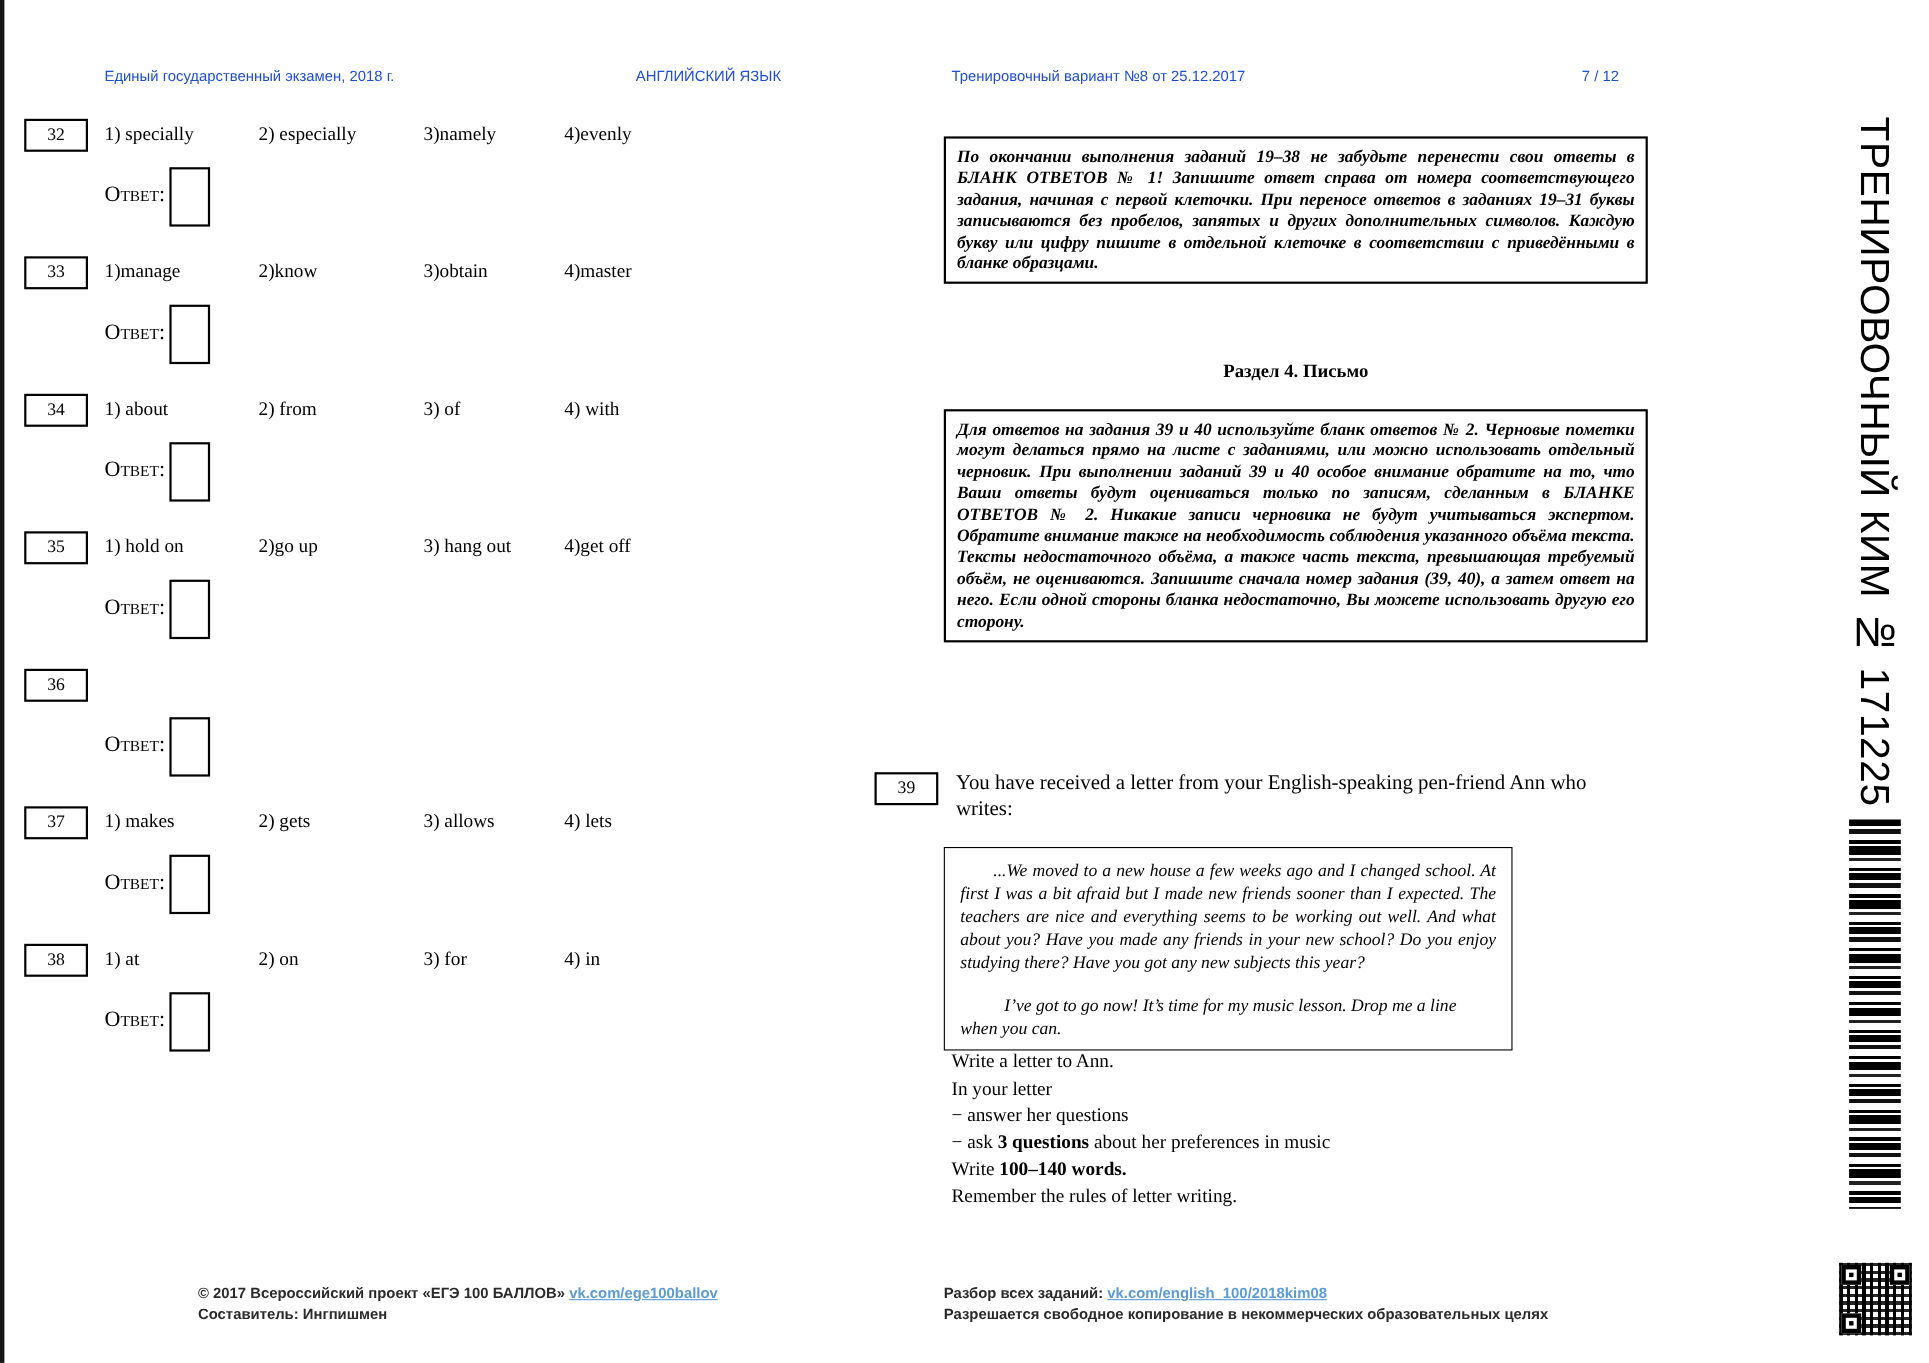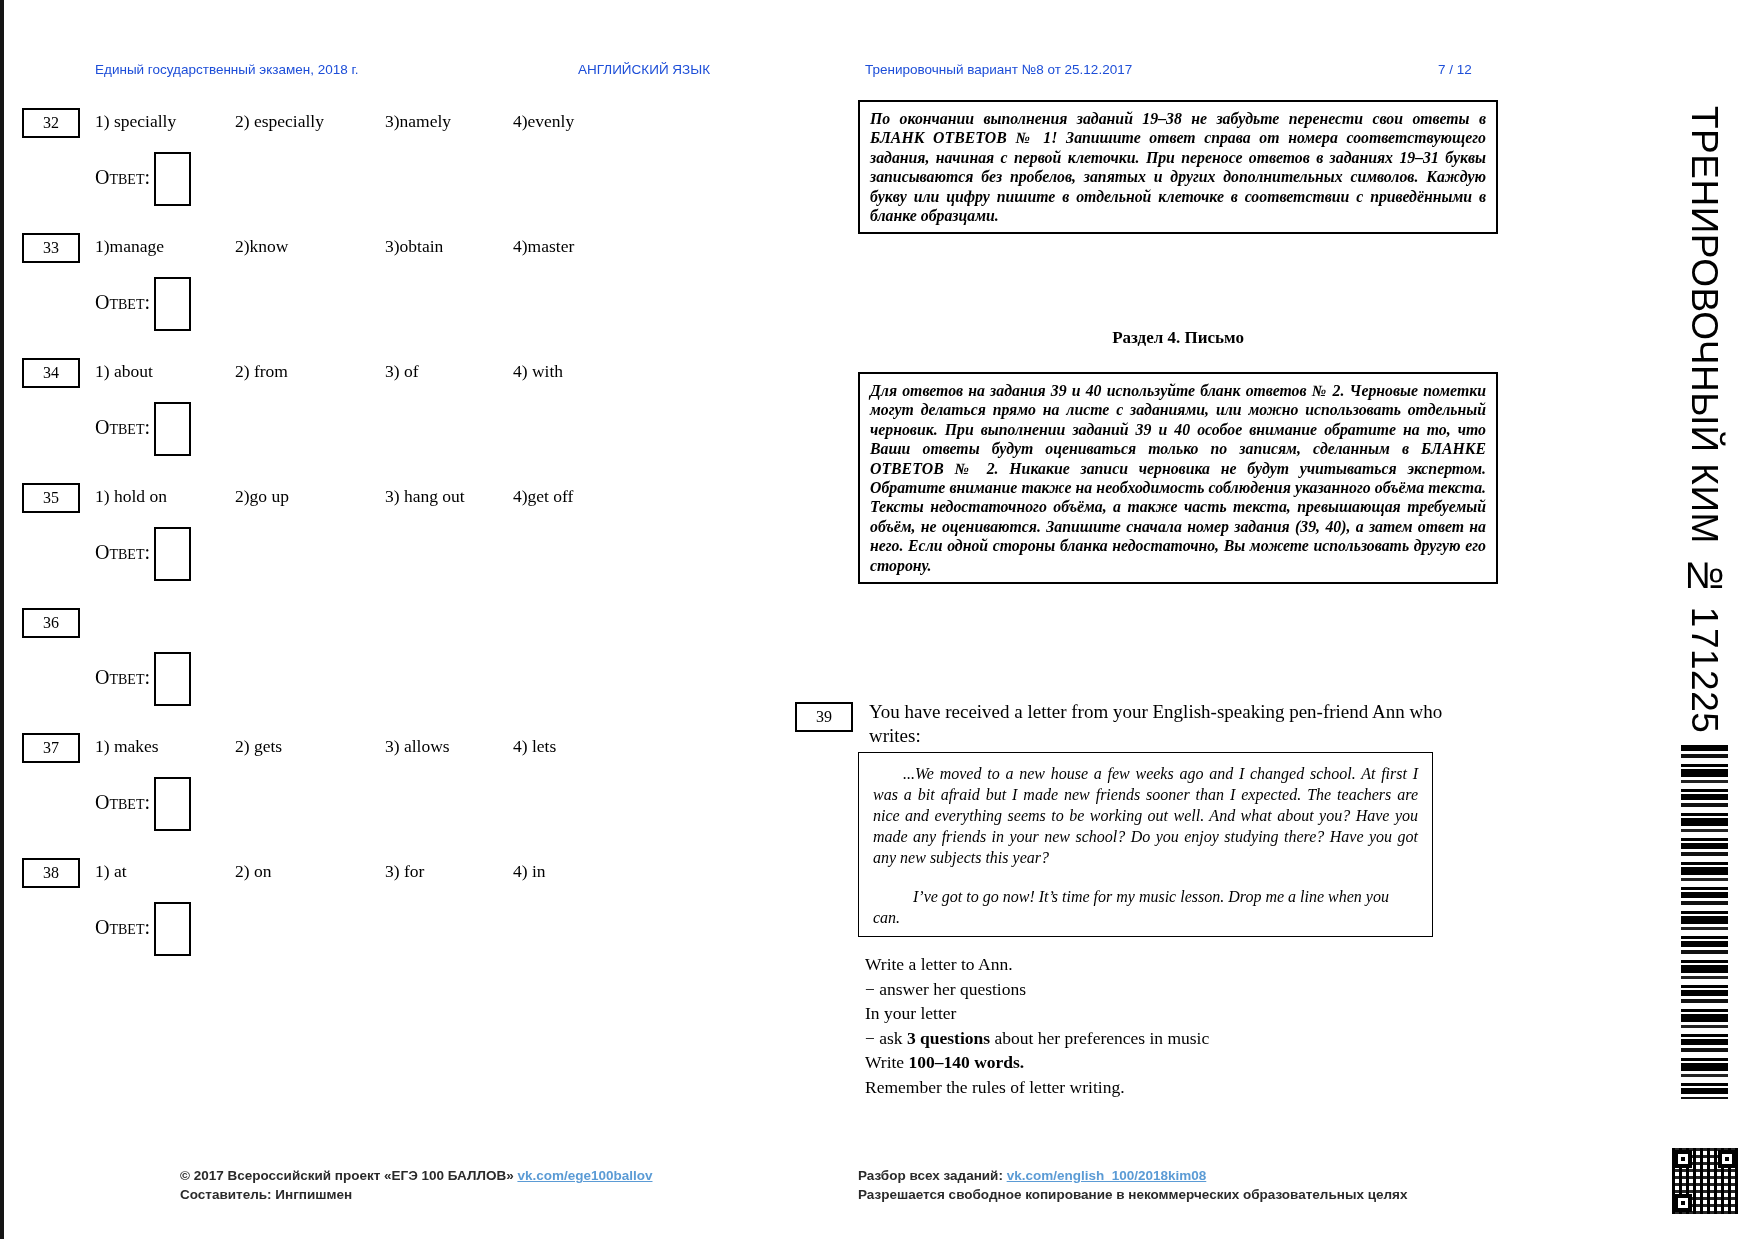--- a/index.html
+++ b/index.html
@@ -23,30 +23,30 @@
                font-weight:normal; font-size:16px; flex:0 0 auto; }
   .q-options { display:grid; grid-template-columns:140px 150px 128px auto; margin-left:15px; padding-top:3px;
                font-size:17.5px; }
   .q-answer { margin-left:73px; margin-top:14px; display:flex; align-items:flex-start; }
   .q-answer-label { font-size:20px; font-variant:small-caps; padding-top:14px; }
   .q-answer-box { display:inline-block; width:37px; height:54px; border:2px solid #000; margin-left:4px; background:#fff; }
 
   
   .notice { position:absolute; left:858px; width:640px; border:2px solid #000; padding:7px 10px;
             font-weight:bold; font-style:italic; font-size:15.8px; line-height:19.4px; text-align:justify; }
-  #notice1 { top:100px; }
+  #notice1 { top:124px; }
   #notice2 { top:372px; }
   #section-title { position:absolute; left:858px; top:328px; width:640px; text-align:center;
                    font-weight:bold; font-size:17px; }
 
   #q39-row { position:absolute; left:795px; top:700px; width:700px; display:flex; }
   #q39-row .q-num-box { margin-top:2px; }
   #q39-prompt { margin-left:16px; font-size:19px; line-height:24px; width:600px; }
 
-  #letter-box { position:absolute; left:858px; top:752px; width:575px; border:1.5px solid #000;
+  #letter-box { position:absolute; left:858px; top:770px; width:517px; border:1.5px solid #000;
                 padding:10px 14px 8px 14px; font-style:italic; font-size:16px; line-height:21px; }
   #letter-body { text-align:justify; text-indent:30px; }
   #letter-closing { margin-top:18px; text-indent:40px; }
 
   #task-block { position:absolute; left:865px; top:952px; width:630px; font-size:17.5px; line-height:24.5px; }
   .bold { font-weight:bold; }
 
   
   #kim-vertical { position:absolute; left:1686px; top:106px; writing-mode:vertical-rl;
                   font-family:"Liberation Sans", sans-serif; font-size:37px; line-height:1; letter-spacing:0.5px; white-space:nowrap; }
@@ -212,22 +212,22 @@
   <div id="q39-prompt">You have received a letter from your English-speaking pen-friend Ann who writes:</div>
 </div>
 
 <div id="letter-box">
   <p id="letter-body">...We moved to a new house a few weeks ago and I changed school. At first I was a bit afraid but I made new friends sooner than I expected. The teachers are nice and everything seems to be working out well. And what about you? Have you made any friends in your new school? Do you enjoy studying there? Have you got any new subjects this year?</p>
   <p id="letter-closing">I’ve got to go now! It’s time for my music lesson. Drop me a line when you can.</p>
 </div>
 
 <div id="task-block">
   <div>Write a letter to Ann.</div>
+  <div>In your letter</div>
   <div>− answer her questions</div>
-  <div>In your letter</div>
   <div><span>− ask </span><span class="bold">3 questions</span><span> about  her preferences in music</span></div>
   <div><span>Write </span><span class="bold">100–140 words.</span></div>
   <div>Remember the rules of letter writing.</div>
 </div>
 
 <div id="kim-vertical">ТРЕНИРОВОЧНЫЙ КИМ № 171225</div>
 <div id="barcode"></div>
 <div id="qr-code">
   <div class="finder" id="f1"></div>
   <div class="finder" id="f2"></div>

